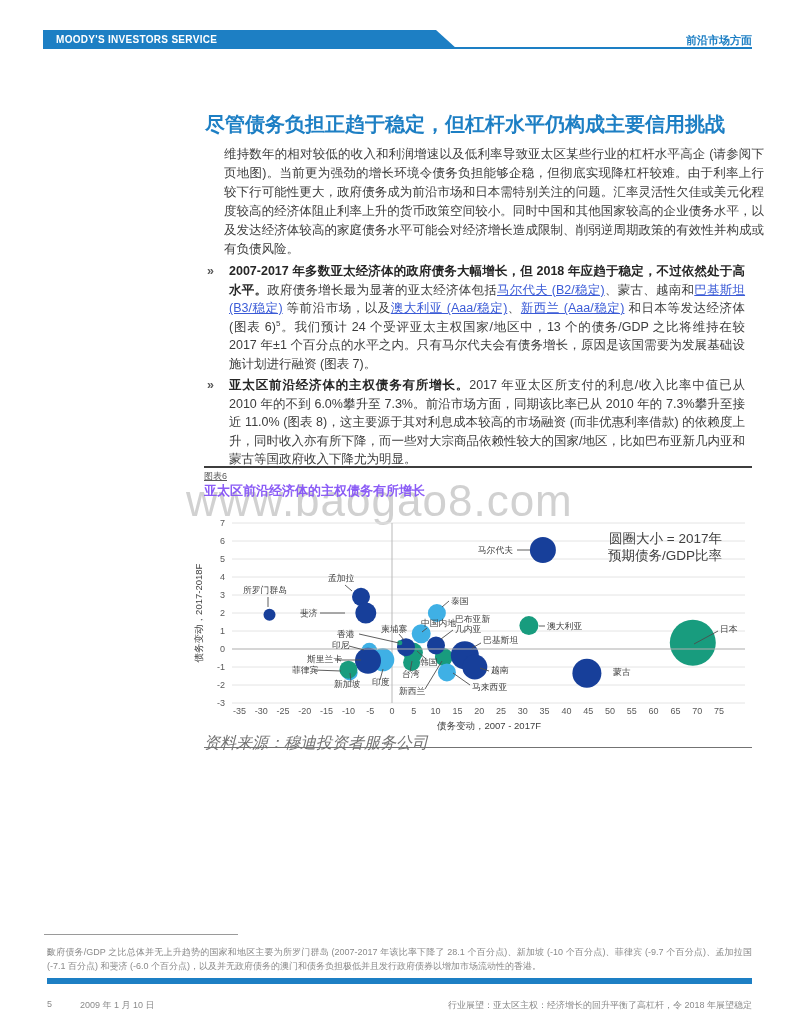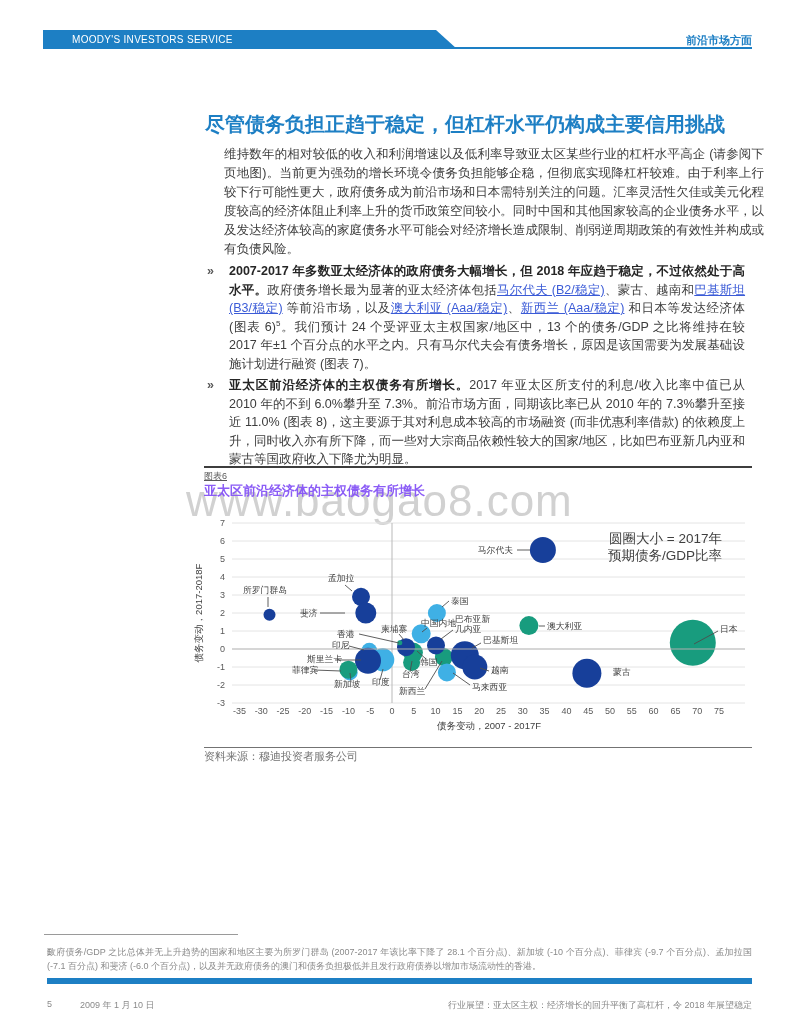--- a/index.html
+++ b/index.html
@@ -2,42 +2,42 @@
 <html><head>
 <meta charset="utf-8">
 <style>
   html,body{margin:0;padding:0;background:#ffffff;}
   body{font-family:"Liberation Sans","DejaVu Sans",sans-serif;-webkit-font-smoothing:antialiased;}
   #page{position:relative;width:800px;height:1036px;background:#fff;overflow:hidden;}
 
   
   .banner{position:absolute;left:43px;top:30px;width:414px;height:19px;background:#1d7fc4;
           clip-path:polygon(0 0,calc(100% - 21px) 0,100% 100%,0 100%);display:flex;align-items:center;}
-  .banner-text{color:#fff;font-size:10px;font-weight:400;letter-spacing:.3px;padding-left:1px;white-space:nowrap;margin-left:28px;}
+  .banner-text{color:#fff;font-size:10px;font-weight:700;letter-spacing:.3px;padding-left:13px;white-space:nowrap;}
   .header-rule{position:absolute;left:440px;top:47px;width:312px;height:2px;background:#1d7fc4;}
   .header-right{position:absolute;top:33px;right:48px;font-size:11px;font-weight:700;color:#1d7fc4;}
 
   
   .heading{position:absolute;left:205px;top:111px;width:545px;font-size:20px;font-weight:700;color:#1d7fc4;}
   .para{position:absolute;left:205px;top:145px;width:540px;font-size:12.5px;line-height:18.9px;color:#3c3c3c;text-align:justify;margin-left:19px;}
   .bullet{position:absolute;left:229px;width:516px;font-size:12.5px;line-height:18.6px;color:#3c3c3c;text-align:justify;}
   .bullet .marker{position:absolute;left:-22px;top:0;color:#595959;font-weight:700;}
   .bullet b{color:#262626;}
   .bullet a{color:#3b5bd7;text-decoration:underline;cursor:pointer;}
   .bullet sup{font-size:8px;line-height:0;}
   #bullet1{top:262px;}
   #bullet2{top:376px;}
 
   
   .ex-rule-top{position:absolute;left:204px;top:466px;width:548px;height:2px;background:#3d3d3d;}
   .ex-label{position:absolute;left:204px;top:470px;font-size:9px;color:#595959;text-decoration:underline;}
   .ex-title{position:absolute;left:204px;top:482px;font-size:13px;font-weight:700;color:#8b5cf6;}
   .ex-subtitle{position:absolute;left:204px;top:500px;width:548px;font-size:11px;font-weight:700;color:#262626;}
   .watermark{position:absolute;left:186px;top:476px;font-size:44px;color:rgba(145,145,145,.42);letter-spacing:1px;white-space:nowrap;z-index:0;text-align:right;}
-  .ex-source{position:absolute;left:204px;top:733px;font-size:11px;color:#737373;margin-top:16px;}
+  .ex-source{position:absolute;left:204px;top:733px;font-size:16px;font-style:italic;color:#737373;}
   .ex-rule-bottom{position:absolute;left:204px;top:747px;width:548px;height:1px;background:#737373;}
 
   #chart-svg{position:absolute;left:0;top:0;width:800px;height:1036px;z-index:1;pointer-events:none;}
 
   
   .fn-rule{position:absolute;left:44px;top:934px;width:194px;height:1px;background:#9a9a9a;}
   .footnote{position:absolute;left:47px;top:946px;width:705px;font-size:9px;line-height:13.5px;color:#8a8a8a;}
   .footnote .fn-num{position:absolute;left:0;top:0;}
   .footnote .fn-text{display:block;text-align:justify;}
   .footer-bar{position:absolute;left:47px;top:978px;width:705px;height:6px;background:#1d7fc4;}

